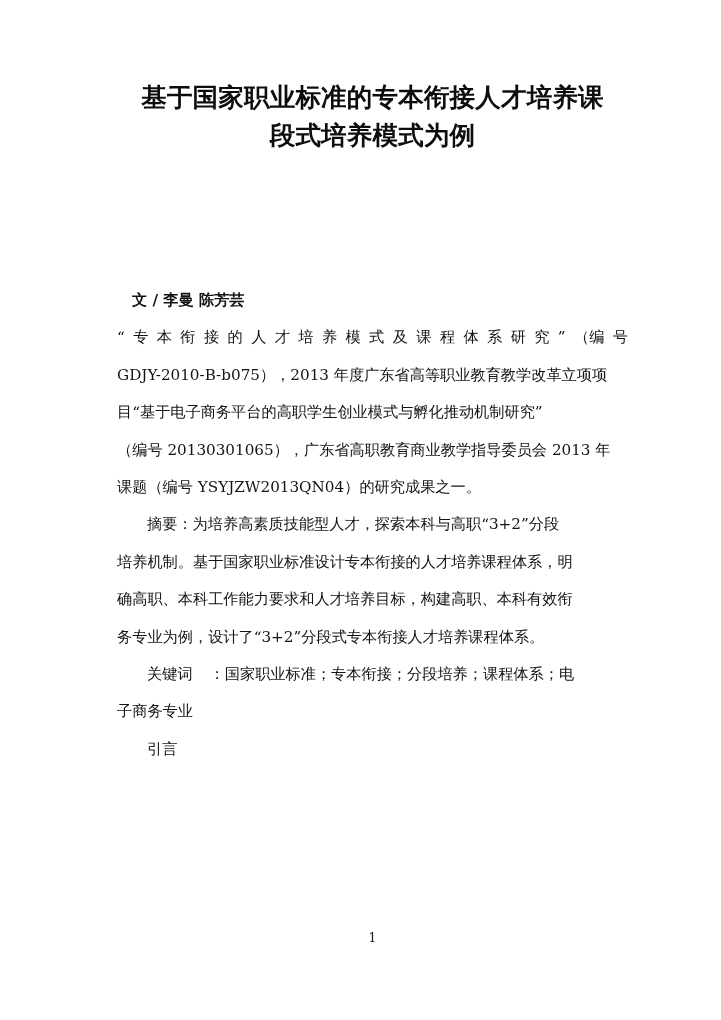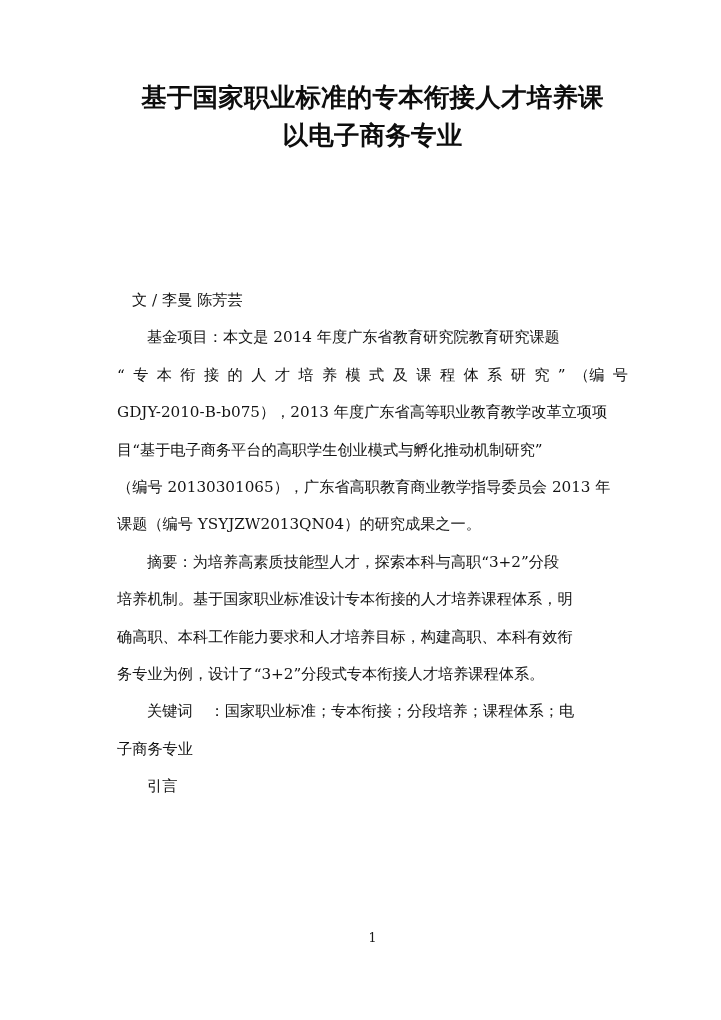--- a/index.html
+++ b/index.html
@@ -57,20 +57,21 @@
     white-space: nowrap;
     color: #131313;
   }
 
   
   .indent {
     padding-left: 30px;
   }
   .indent-1 {
     padding-left: 15px;
+    font-weight: bold;
   }
 
   
   .spread {
     display: flex;
     justify-content: space-between;
     width: 511px;
   }
   .spread > span {
     display: inline-block;
@@ -92,28 +93,27 @@
     color: #1a1a1a;
   }
 </style>
 </head>
 <body>
 
 <div class="page">
 
   <div class="title-block">
     <div class="title-line">基于国家职业标准的专本衔接人才培养课</div>
-    <div class="title-line">以电子商务专业</div>
+    <div class="title-line">段式培养模式为例</div>
   </div>
 
   <div class="body-block">
 
     <div class="ln indent-1">文 / 李曼 陈芳芸</div>
 
-    <div class="ln indent">基金项目：本文是 2014 年度广东省教育研究院教育研究课题</div>
 
     <div class="ln">
       <div class="spread">
         <span>“</span>
         <span>专</span>
         <span>本</span>
         <span>衔</span>
         <span>接</span>
         <span>的</span>
         <span>人</span>

